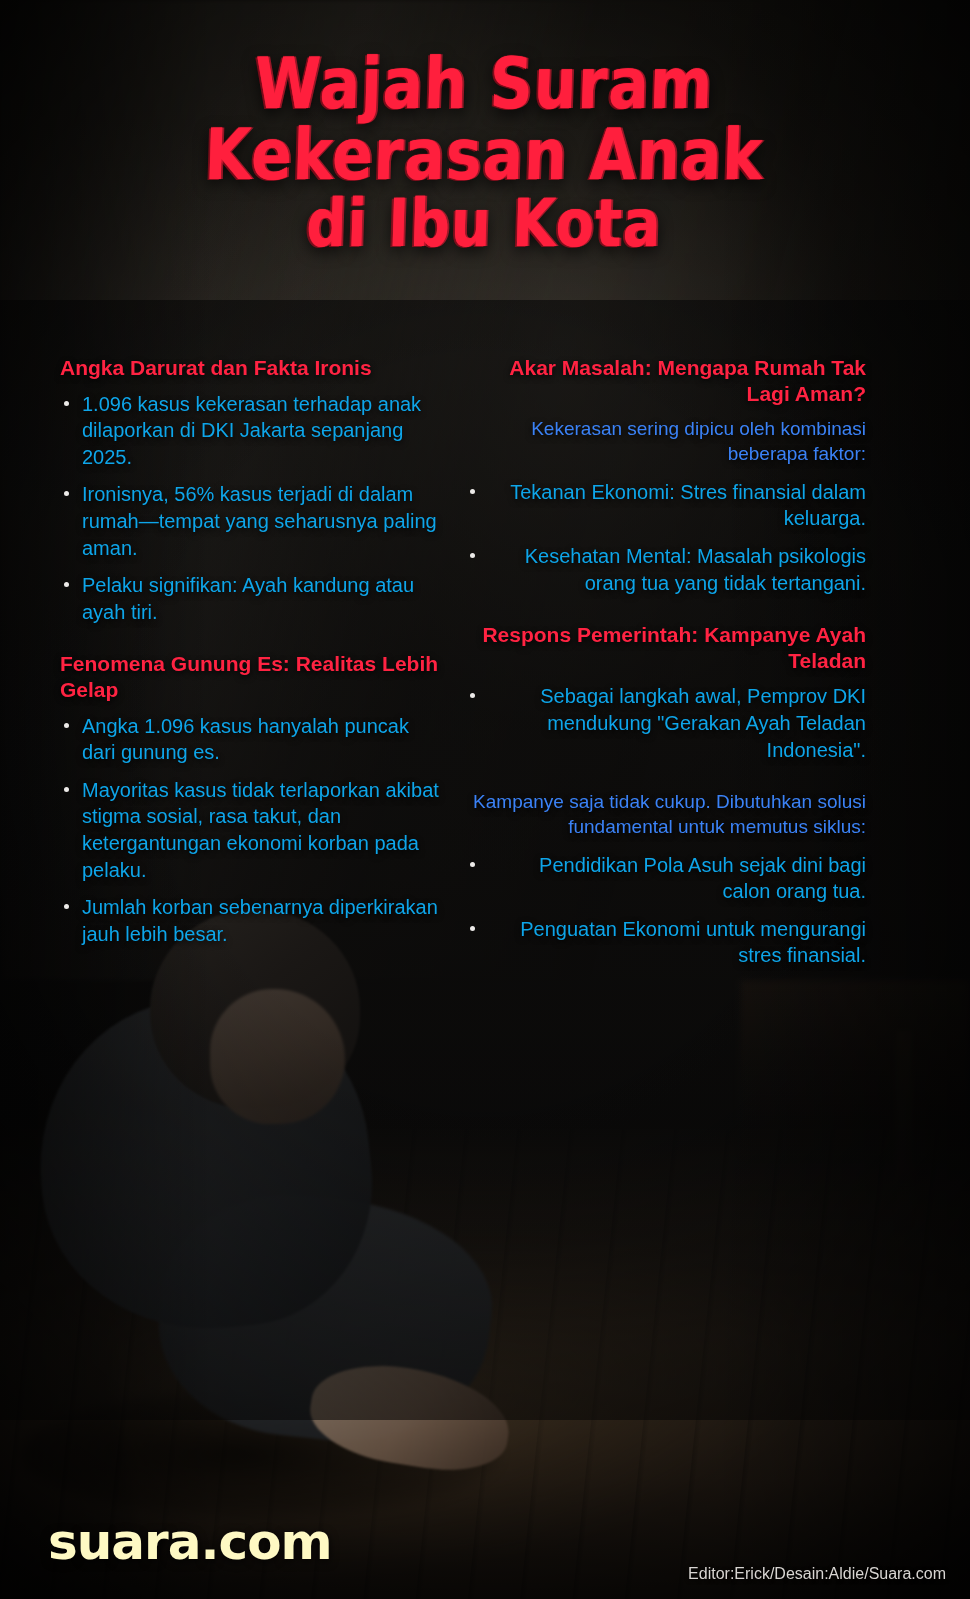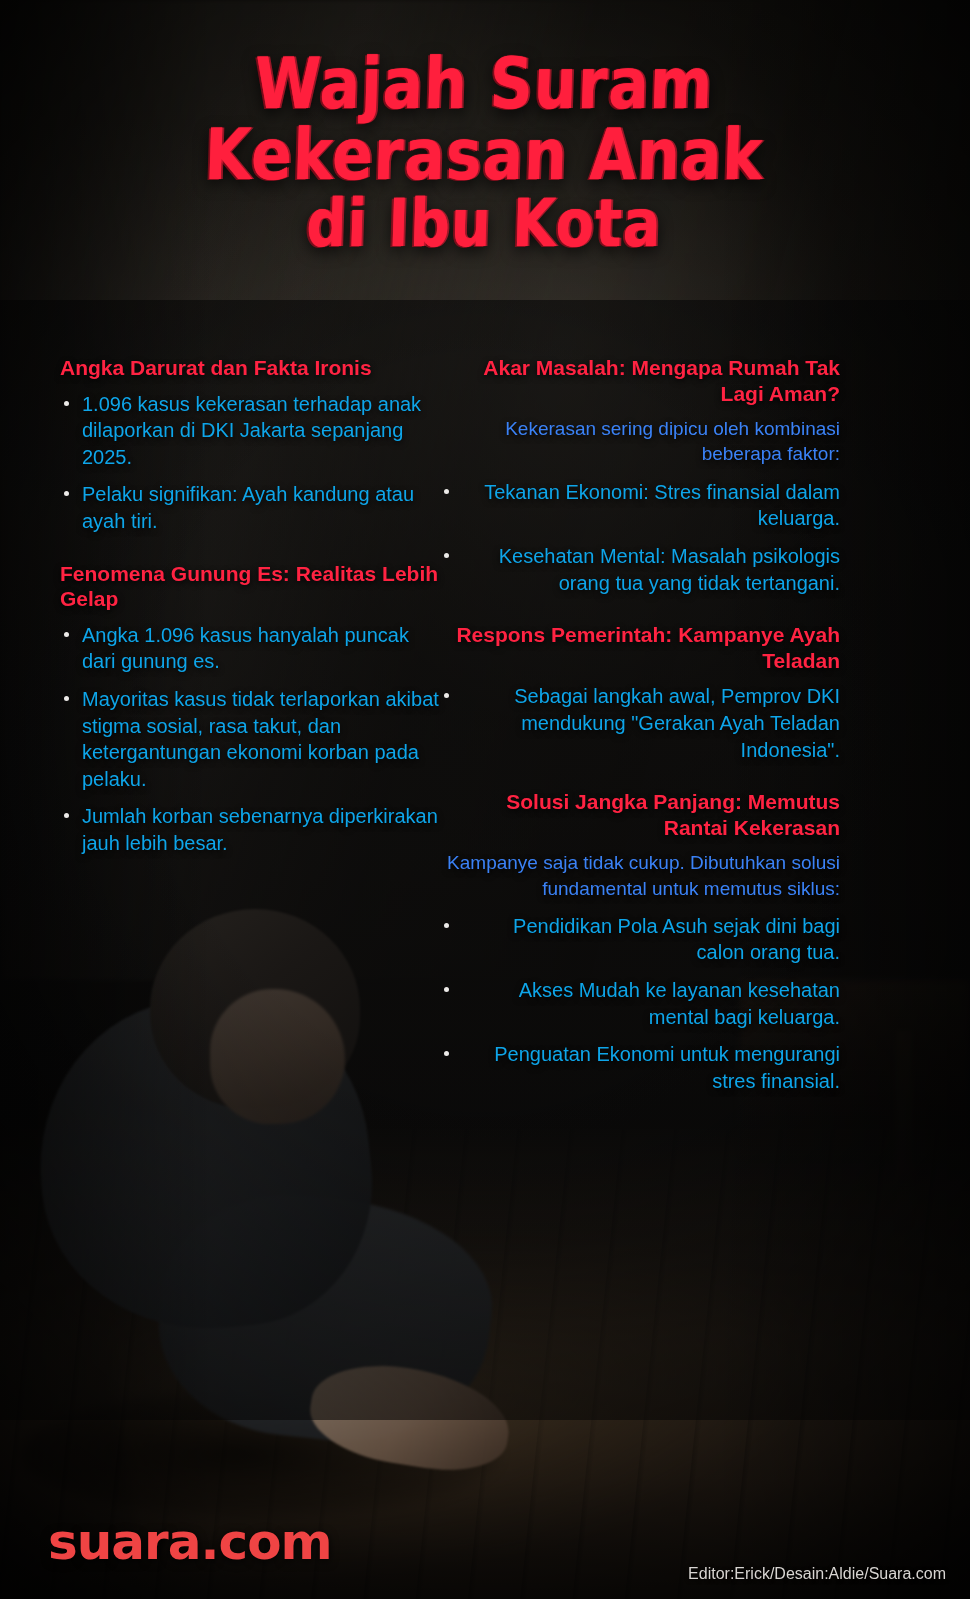--- a/index.html
+++ b/index.html
@@ -187,20 +187,21 @@
   .title-line.l3 { font-size: 56px; }
 
   
   .columns {
     position: absolute;
     left: 0;
     top: 355px;
     width: 970px;
     z-index: 7;
     display: flex;
+    gap: 26px;
     padding: 0 60px;
     box-sizing: border-box;
   }
   .col { width: 385px; }
   .col-left { width: 380px; }
   .col-right { width: 400px; text-align: right; }
 
   .section { margin-bottom: 26px; }
   .section h2 {
     margin: 0 0 10px 0;
@@ -251,21 +252,21 @@
     height: 120px;
     z-index: 8;
   }
   .brand {
     position: absolute;
     left: 48px;
     bottom: 28px;
     font-family: "DejaVu Sans", sans-serif;
     font-size: 50px;
     font-weight: bold;
-    color: #ef4444;
+    color: #fef9c3;
     letter-spacing: -1px;
     text-shadow: 0 2px 10px rgba(0,0,0,0.8);
   }
   .credit {
     position: absolute;
     right: 24px;
     bottom: 16px;
     font-size: 16px;
     color: #d8d5d2;
     text-shadow: 0 1px 4px rgba(0,0,0,0.9);
@@ -303,20 +304,21 @@
   </div>
 
   <div class="columns">
 
     <div class="col col-left">
 
       <div class="section">
         <h2>Angka Darurat dan Fakta Ironis</h2>
         <ul class="bullets">
           <li>1.096 kasus kekerasan terhadap anak dilaporkan di DKI Jakarta sepanjang 2025.</li>
+          <li>Ironisnya, 56% kasus terjadi di dalam rumah—tempat yang seharusnya paling aman.</li>
           <li>Pelaku signifikan: Ayah kandung atau ayah tiri.</li>
         </ul>
       </div>
 
       <div class="section">
         <h2>Fenomena Gunung Es: Realitas Lebih Gelap</h2>
         <ul class="bullets">
           <li>Angka 1.096 kasus hanyalah puncak dari gunung es.</li>
           <li>Mayoritas kasus tidak terlaporkan akibat stigma sosial, rasa takut, dan ketergantungan ekonomi korban pada pelaku.</li>
           <li>Jumlah korban sebenarnya diperkirakan jauh lebih besar.</li>
@@ -337,25 +339,23 @@
       </div>
 
       <div class="section">
         <h2>Respons Pemerintah: Kampanye Ayah Teladan</h2>
         <ul class="bullets">
           <li>Sebagai langkah awal, Pemprov DKI mendukung "Gerakan Ayah Teladan Indonesia".</li>
         </ul>
       </div>
 
       <div class="section">
-        <h2>Solusi Jangka Panjang: Memutus Rantai Kekerasan</h2>
         <p class="intro">Kampanye saja tidak cukup. Dibutuhkan solusi fundamental untuk memutus siklus:</p>
         <ul class="bullets">
           <li>Pendidikan Pola Asuh sejak dini bagi calon orang tua.</li>
-          <li>Akses Mudah ke layanan kesehatan mental bagi keluarga.</li>
           <li>Penguatan Ekonomi untuk mengurangi stres finansial.</li>
         </ul>
       </div>
 
     </div>
 
   </div>
 
   <div class="footer">
     <div class="brand">suara.com</div>

